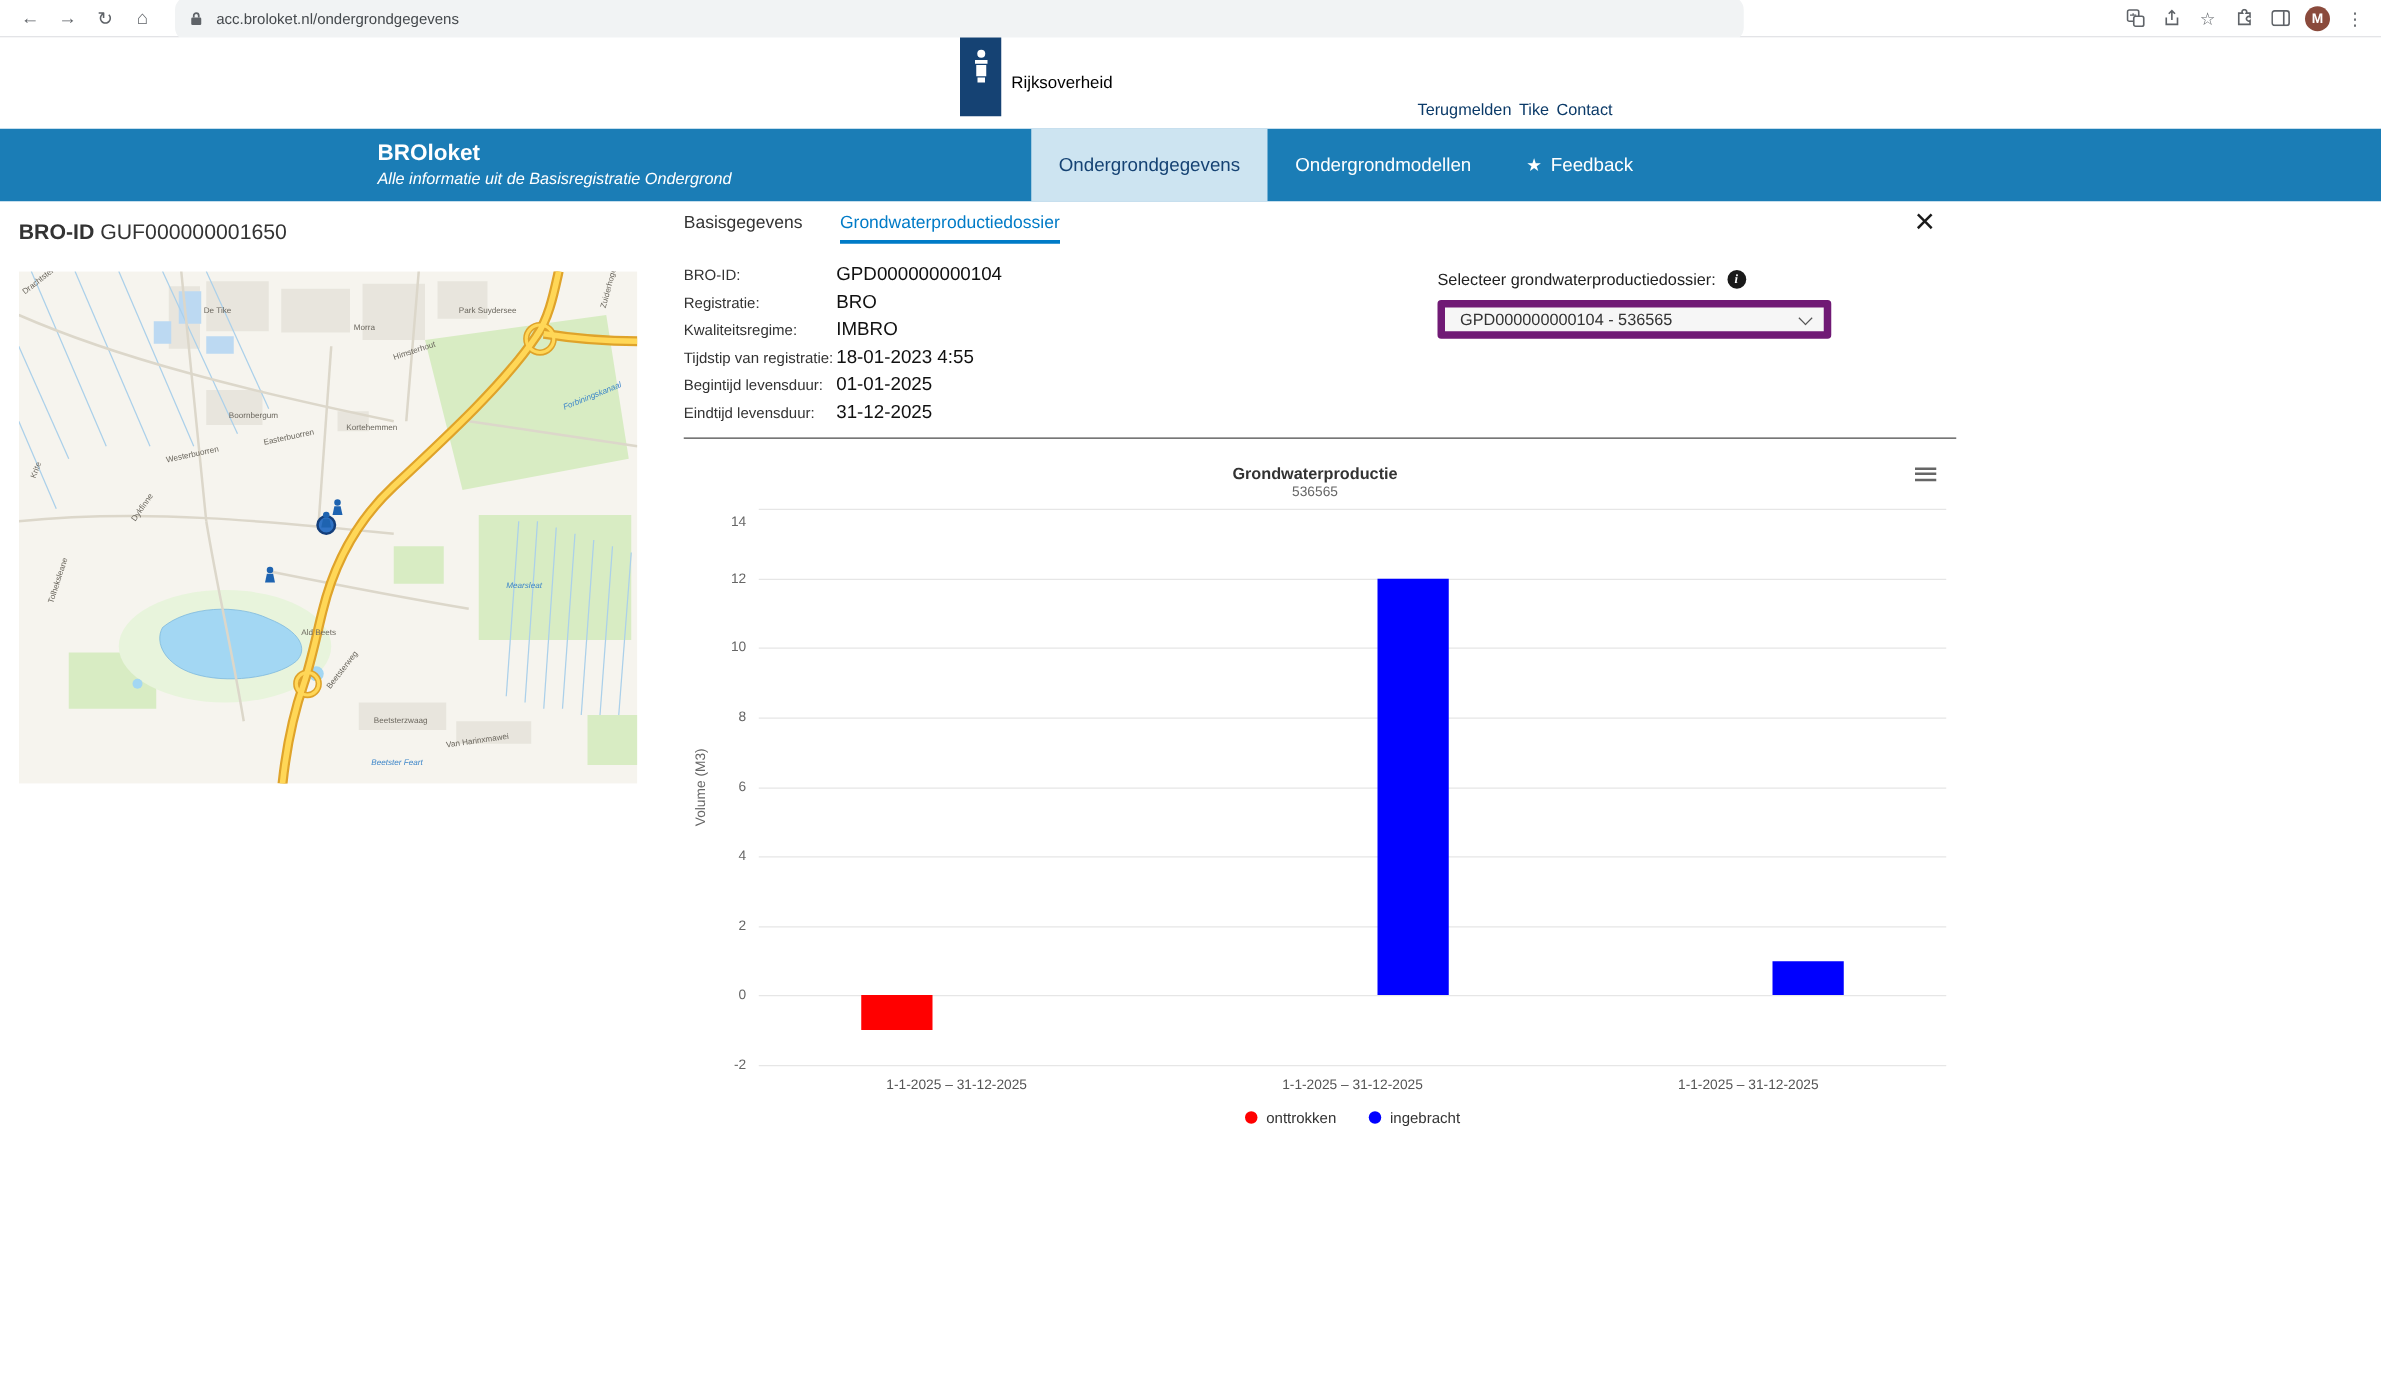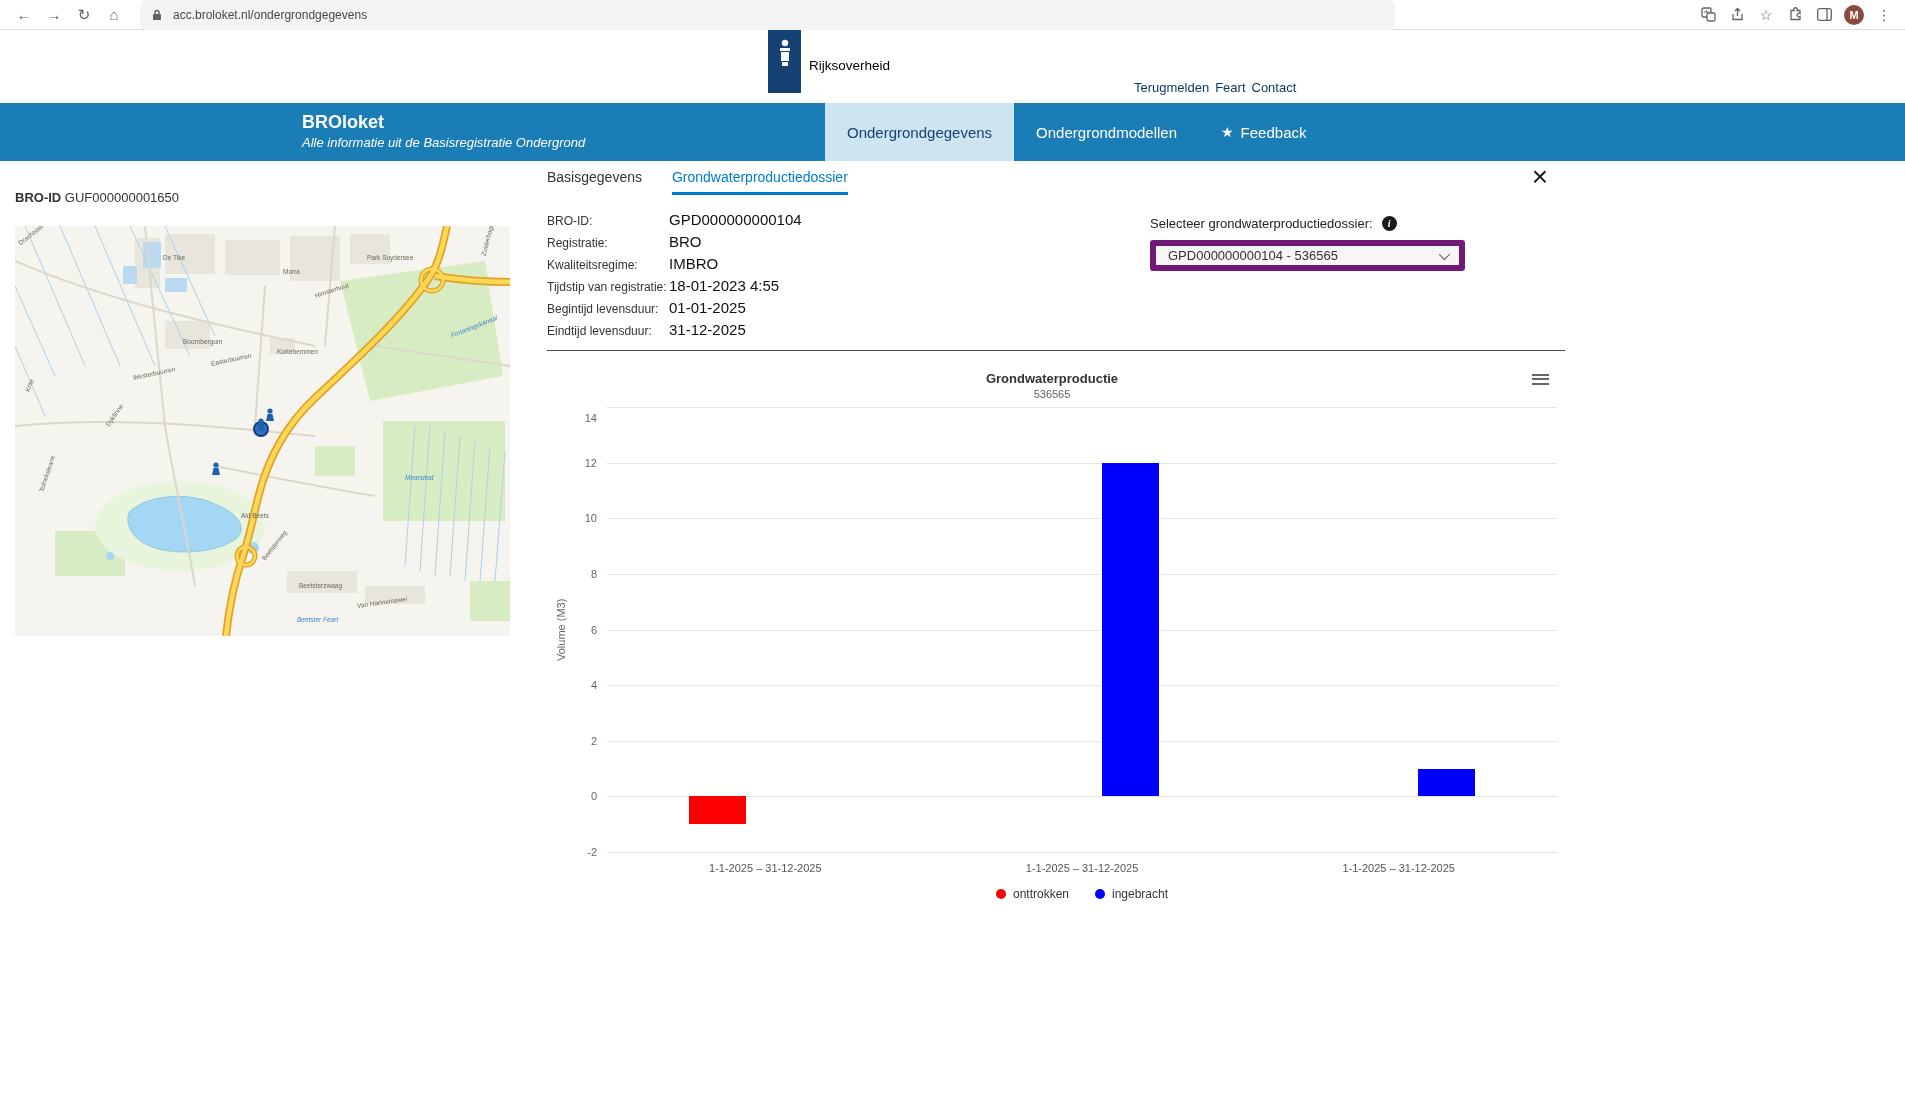--- a/index.html
+++ b/index.html
@@ -30,21 +30,21 @@
   .brand-tagline { font-size:13px; font-style:italic; margin-top:2px; }
   .nav-items { position:absolute; left:825px; top:0; height:100%; display:flex; }
   .nav-item { height:100%; display:flex; align-items:center; padding:0 22px; font-size:15px; cursor:pointer; white-space:nowrap; }
   .nav-item.active { background:#cde4f1; color:#154273; }
   .nav-star { margin-right:7px; font-size:14px; }
 
   
   .main { display:flex; }
   .left-col { width:535px; padding:8px 0 0 15px; }
   .page-title { font-size:22px; font-weight:400; color:#333; }
-  .bro-line { margin-top:21px; font-size:13px; color:#333; }
+  .bro-line { margin-top:7px; font-size:17px; color:#333; }
   .bro-line b { font-weight:bold; }
 
   
   .map { position:relative; width:495px; height:410px; margin-top:21px; overflow:hidden; cursor:grab; }
   .mlabel { position:absolute; font-size:6.5px; color:#6b675e; white-space:nowrap; transform-origin:left center; }
   .wlabel { position:absolute; font-size:6.5px; color:#3f87c9; font-style:italic; white-space:nowrap; transform-origin:left center; }
 
   
   .right-col { width:1035px; position:relative; }
   .tabs { position:absolute; top:8px; left:12px; display:flex; gap:30px; }
@@ -134,21 +134,21 @@
       <svg width="18" height="30" viewBox="0 0 18 30">
         <circle cx="9" cy="5" r="3.2" fill="#fff"></circle>
         <path d="M4 10 h10 v3 h-10 z M5 14 h8 v9 h-8 z" fill="#fff"></path>
         <path d="M6 24 h6 v4 h-6 z" fill="#fff"></path>
       </svg>
     </div>
     <div class="logo-text">Rijksoverheid</div>
   </div>
   <div class="header-links">
     <a>Terugmelden</a>
-    <a>Feart</a>
+    <a>Tike</a>
     <a>Contact</a>
   </div>
 </div>
 
 <div class="navbar">
   <div class="brand">
     <div class="brand-title">BROloket</div>
     <div class="brand-tagline">Alle informatie uit de Basisregistratie Ondergrond</div>
   </div>
   <div class="nav-items">

